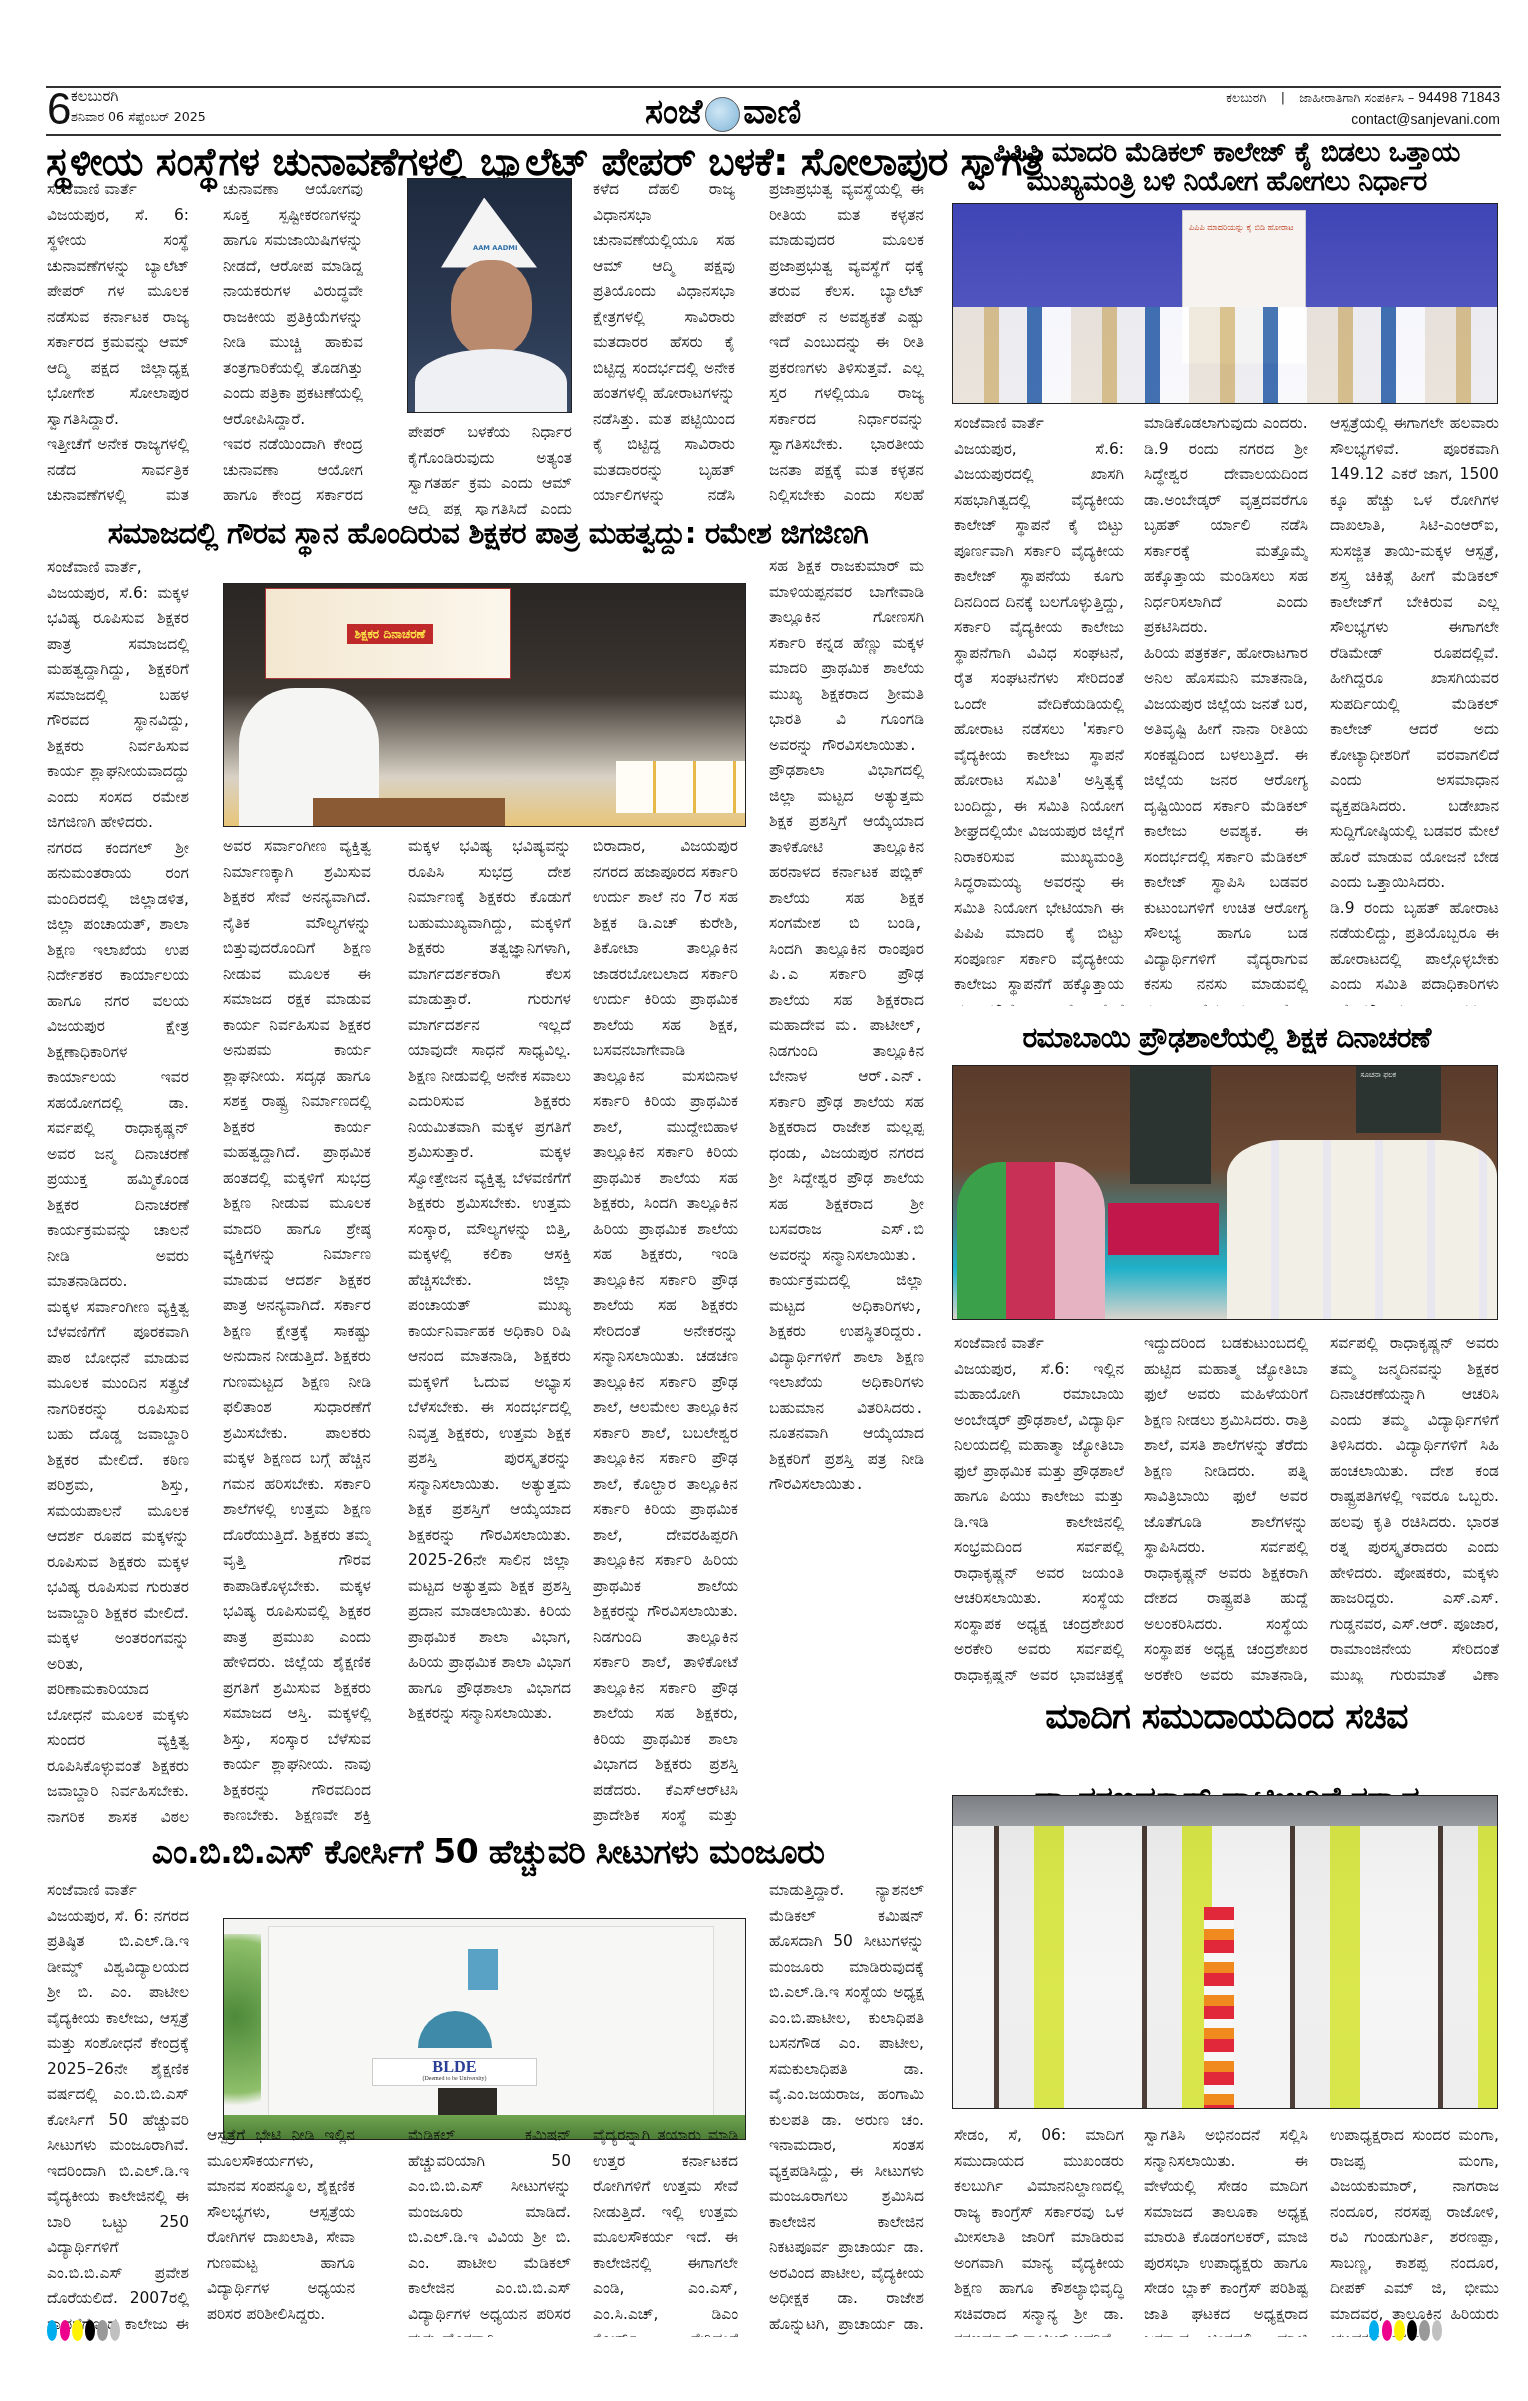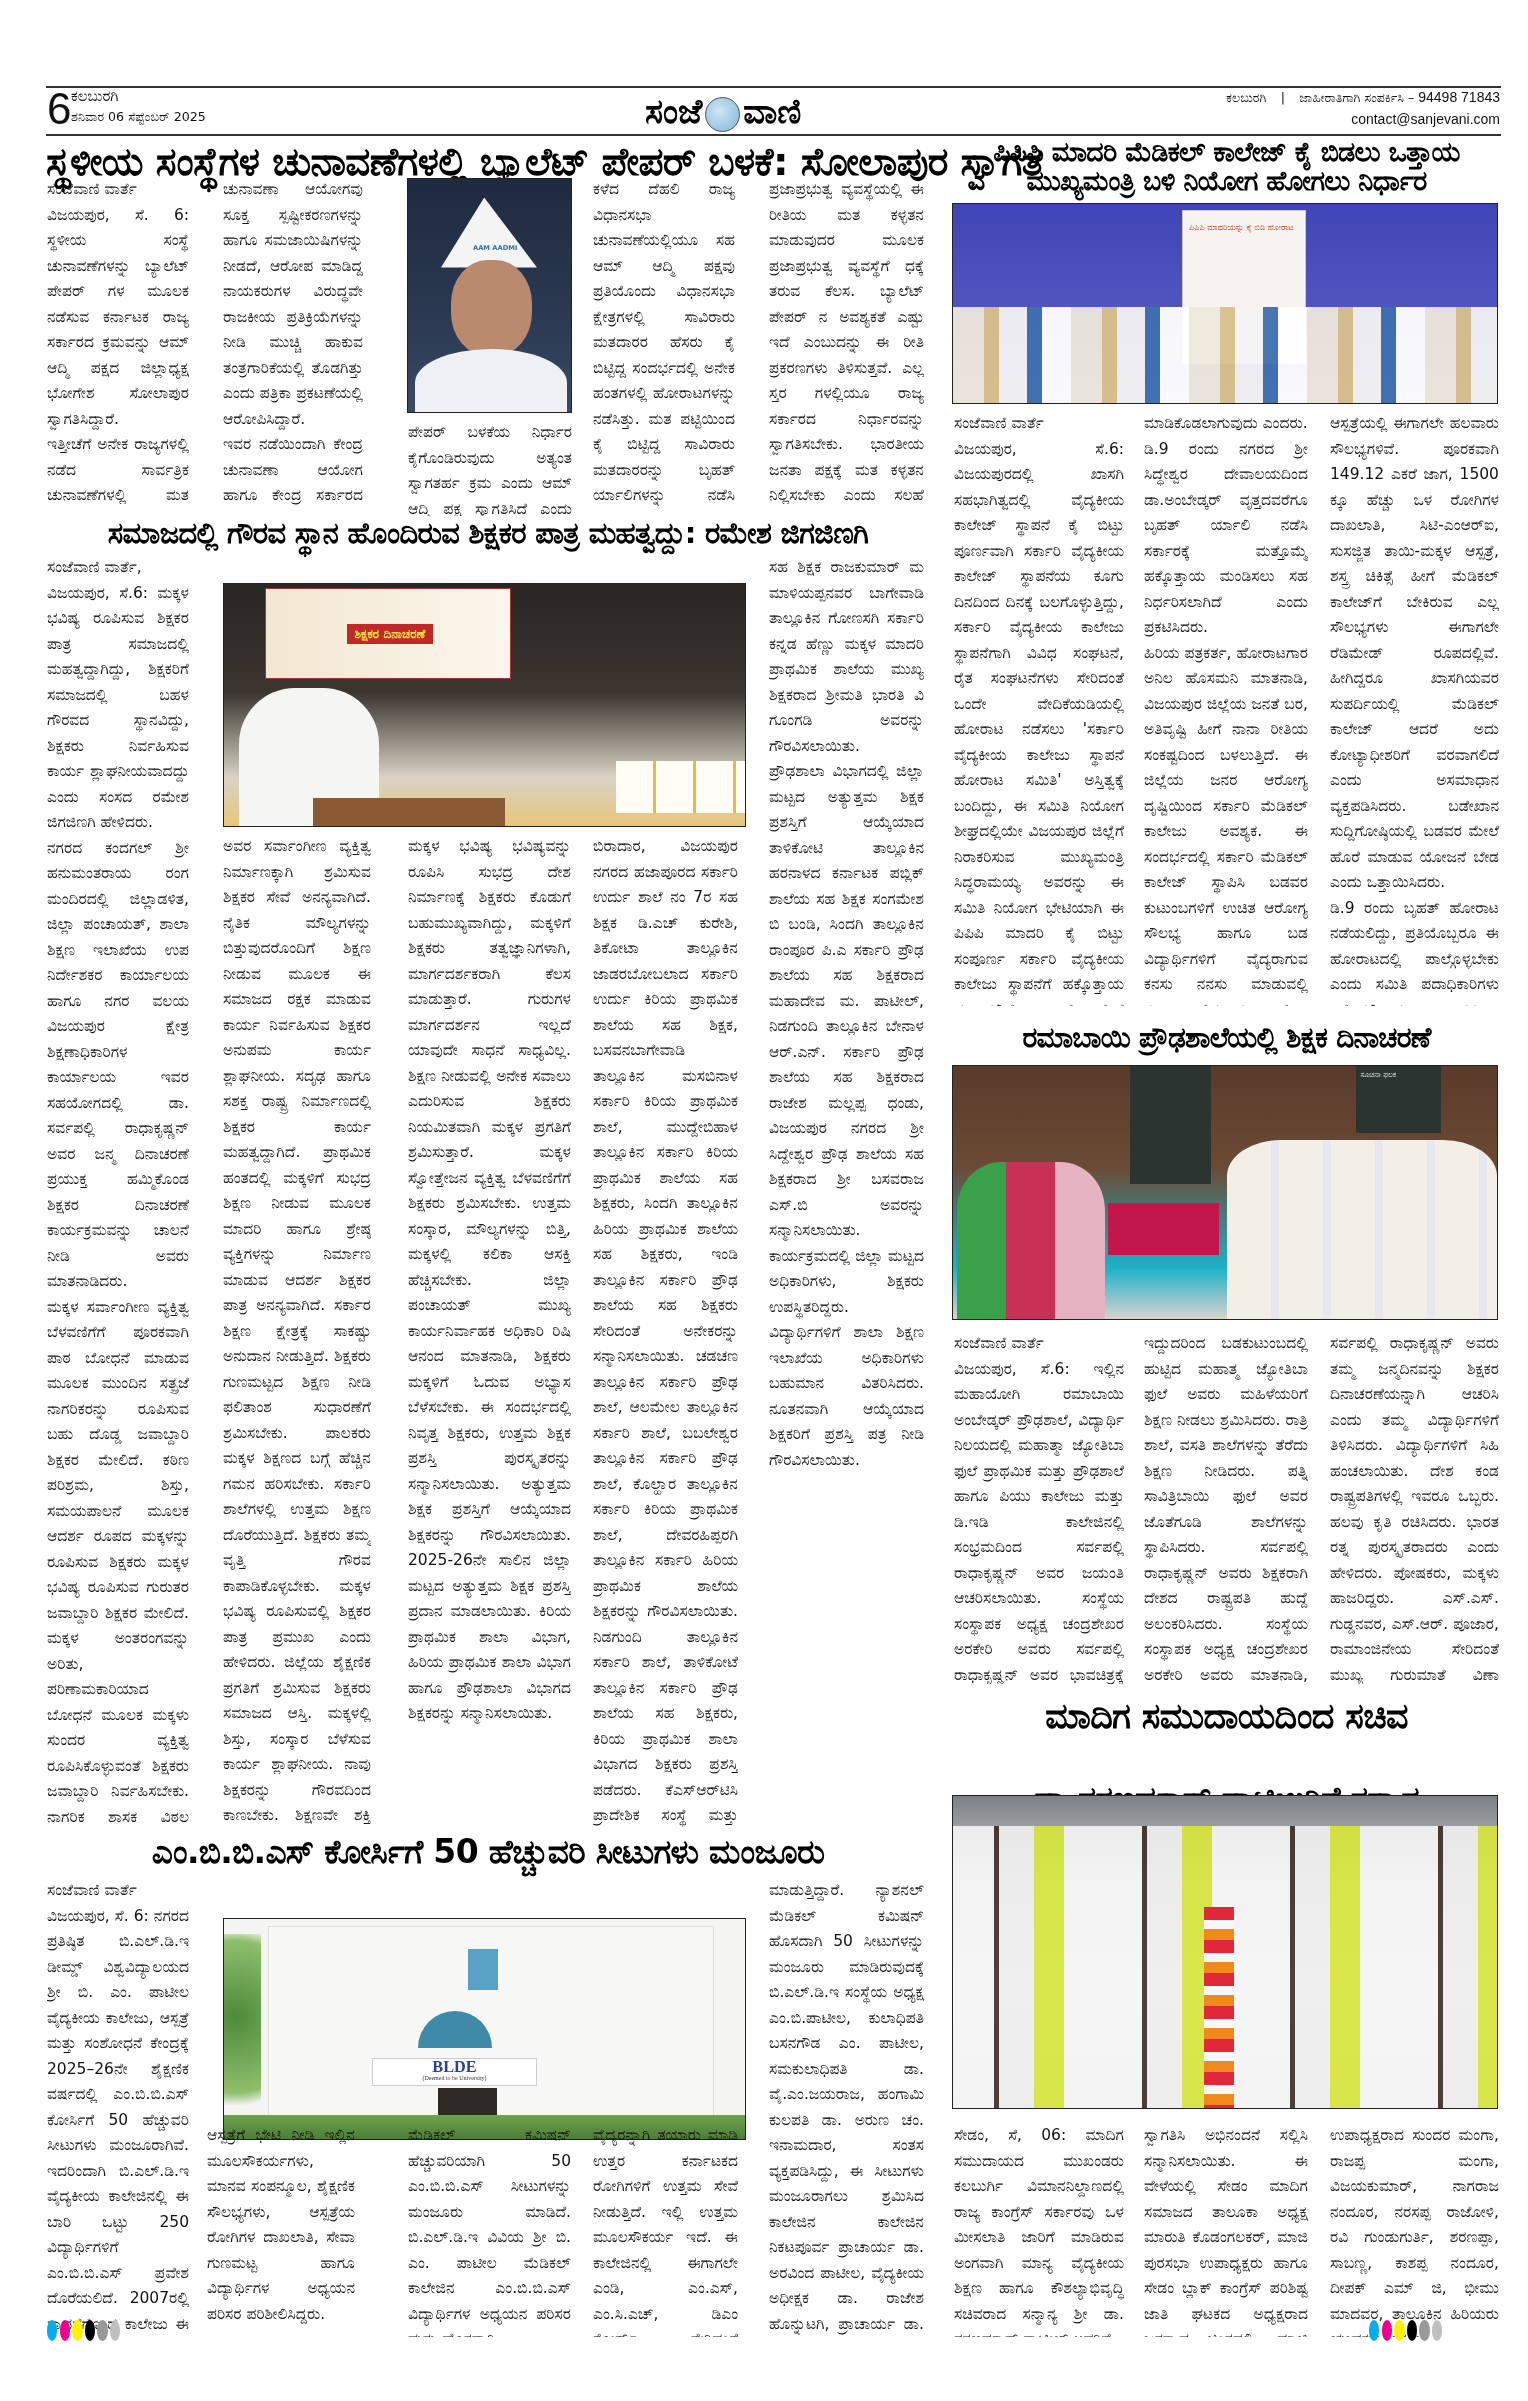--- a/index.html
+++ b/index.html
@@ -81,21 +81,21 @@
     <div style="position:absolute;left:81px;top:35px;padding:3px 7.4px;background:#c0292a;color:#fde047;font-weight:bold;font-size:12px;">ಶಿಕ್ಷಕರ ದಿನಾಚರಣೆ</div>
   </div>
   <div style="position:absolute;left:15px;top:104px;width:140px;height:140px;border-radius:40% 40% 0 0;background:#f5f5f3;"></div>
   <div style="position:absolute;left:89px;top:214px;width:192px;height:30px;background:#8a5a35;"></div>
   <div style="position:absolute;left:392px;top:177px;width:133px;height:52px;background:repeating-linear-gradient(90deg,#fffdf6 0 37px,#e7b94a 37px 40px);"></div>
 </div>
 <div class="col" style="left:223px;top:834px;width:148px;height:996px;">ಅವರ ಸರ್ವಾಂಗೀಣ ವ್ಯಕ್ತಿತ್ವ ನಿರ್ಮಾಣಕ್ಕಾಗಿ ಶ್ರಮಿಸುವ ಶಿಕ್ಷಕರ ಸೇವೆ ಅನನ್ಯವಾಗಿದೆ. ನೈತಿಕ ಮೌಲ್ಯಗಳನ್ನು ಬಿತ್ತುವುದರೊಂದಿಗೆ ಶಿಕ್ಷಣ ನೀಡುವ ಮೂಲಕ ಈ ಸಮಾಜದ ರಕ್ಷಕ ಮಾಡುವ ಕಾರ್ಯ ನಿರ್ವಹಿಸುವ ಶಿಕ್ಷಕರ ಅನುಪಮ ಕಾರ್ಯ ಶ್ಲಾಘನೀಯ.
 ಸದೃಢ ಹಾಗೂ ಸಶಕ್ತ ರಾಷ್ಟ್ರ ನಿರ್ಮಾಣದಲ್ಲಿ ಶಿಕ್ಷಕರ ಕಾರ್ಯ ಮಹತ್ವದ್ದಾಗಿದೆ. ಪ್ರಾಥಮಿಕ ಹಂತದಲ್ಲಿ ಮಕ್ಕಳಿಗೆ ಸುಭದ್ರ ಶಿಕ್ಷಣ ನೀಡುವ ಮೂಲಕ ಮಾದರಿ ಹಾಗೂ ಶ್ರೇಷ್ಠ ವ್ಯಕ್ತಿಗಳನ್ನು ನಿರ್ಮಾಣ ಮಾಡುವ ಆದರ್ಶ ಶಿಕ್ಷಕರ ಪಾತ್ರ ಅನನ್ಯವಾಗಿದೆ. ಸರ್ಕಾರ ಶಿಕ್ಷಣ ಕ್ಷೇತ್ರಕ್ಕೆ ಸಾಕಷ್ಟು ಅನುದಾನ ನೀಡುತ್ತಿದೆ. ಶಿಕ್ಷಕರು ಗುಣಮಟ್ಟದ ಶಿಕ್ಷಣ ನೀಡಿ ಫಲಿತಾಂಶ ಸುಧಾರಣೆಗೆ ಶ್ರಮಿಸಬೇಕು. ಪಾಲಕರು ಮಕ್ಕಳ ಶಿಕ್ಷಣದ ಬಗ್ಗೆ ಹೆಚ್ಚಿನ ಗಮನ ಹರಿಸಬೇಕು. ಸರ್ಕಾರಿ ಶಾಲೆಗಳಲ್ಲಿ ಉತ್ತಮ ಶಿಕ್ಷಣ ದೊರೆಯುತ್ತಿದೆ. ಶಿಕ್ಷಕರು ತಮ್ಮ ವೃತ್ತಿ ಗೌರವ ಕಾಪಾಡಿಕೊಳ್ಳಬೇಕು. ಮಕ್ಕಳ ಭವಿಷ್ಯ ರೂಪಿಸುವಲ್ಲಿ ಶಿಕ್ಷಕರ ಪಾತ್ರ ಪ್ರಮುಖ ಎಂದು ಹೇಳಿದರು. ಜಿಲ್ಲೆಯ ಶೈಕ್ಷಣಿಕ ಪ್ರಗತಿಗೆ ಶ್ರಮಿಸುವ ಶಿಕ್ಷಕರು ಸಮಾಜದ ಆಸ್ತಿ. ಮಕ್ಕಳಲ್ಲಿ ಶಿಸ್ತು, ಸಂಸ್ಕಾರ ಬೆಳೆಸುವ ಕಾರ್ಯ ಶ್ಲಾಘನೀಯ. ನಾವು ಶಿಕ್ಷಕರನ್ನು ಗೌರವದಿಂದ ಕಾಣಬೇಕು. ಶಿಕ್ಷಣವೇ ಶಕ್ತಿ ಎಂದರು. ಮಕ್ಕಳ ಶ್ರೇಯೋಭಿವೃದ್ಧಿಯಲ್ಲಿ ಶಿಕ್ಷಕರ ಸೇವೆ ಸ್ಮರಣೀಯ.</div>
 <div class="col" style="left:408px;top:834px;width:163px;height:996px;">ಮಕ್ಕಳ ಭವಿಷ್ಯ ಭವಿಷ್ಯವನ್ನು ರೂಪಿಸಿ ಸುಭದ್ರ ದೇಶ ನಿರ್ಮಾಣಕ್ಕೆ ಶಿಕ್ಷಕರು ಕೊಡುಗೆ ಬಹುಮುಖ್ಯವಾಗಿದ್ದು, ಮಕ್ಕಳಿಗೆ ಶಿಕ್ಷಕರು ತತ್ವಜ್ಞಾನಿಗಳಾಗಿ, ಮಾರ್ಗದರ್ಶಕರಾಗಿ ಕೆಲಸ ಮಾಡುತ್ತಾರೆ. ಗುರುಗಳ ಮಾರ್ಗದರ್ಶನ ಇಲ್ಲದೆ ಯಾವುದೇ ಸಾಧನೆ ಸಾಧ್ಯವಿಲ್ಲ. ಶಿಕ್ಷಣ ನೀಡುವಲ್ಲಿ ಅನೇಕ ಸವಾಲು ಎದುರಿಸುವ ಶಿಕ್ಷಕರು ನಿಯಮಿತವಾಗಿ ಮಕ್ಕಳ ಪ್ರಗತಿಗೆ ಶ್ರಮಿಸುತ್ತಾರೆ. ಮಕ್ಕಳ ಸ್ವೋತ್ತೇಜನ ವ್ಯಕ್ತಿತ್ವ ಬೆಳವಣಿಗೆಗೆ ಶಿಕ್ಷಕರು ಶ್ರಮಿಸಬೇಕು. ಉತ್ತಮ ಸಂಸ್ಕಾರ, ಮೌಲ್ಯಗಳನ್ನು ಬಿತ್ತಿ, ಮಕ್ಕಳಲ್ಲಿ ಕಲಿಕಾ ಆಸಕ್ತಿ ಹೆಚ್ಚಿಸಬೇಕು. ಜಿಲ್ಲಾ ಪಂಚಾಯತ್ ಮುಖ್ಯ ಕಾರ್ಯನಿರ್ವಾಹಕ ಅಧಿಕಾರಿ ರಿಷಿ ಆನಂದ ಮಾತನಾಡಿ, ಶಿಕ್ಷಕರು ಮಕ್ಕಳಿಗೆ ಓದುವ ಅಭ್ಯಾಸ ಬೆಳೆಸಬೇಕು. ಈ ಸಂದರ್ಭದಲ್ಲಿ ನಿವೃತ್ತ ಶಿಕ್ಷಕರು, ಉತ್ತಮ ಶಿಕ್ಷಕ ಪ್ರಶಸ್ತಿ ಪುರಸ್ಕೃತರನ್ನು ಸನ್ಮಾನಿಸಲಾಯಿತು. ಅತ್ಯುತ್ತಮ ಶಿಕ್ಷಕ ಪ್ರಶಸ್ತಿಗೆ ಆಯ್ಕೆಯಾದ ಶಿಕ್ಷಕರನ್ನು ಗೌರವಿಸಲಾಯಿತು. 2025-26ನೇ ಸಾಲಿನ ಜಿಲ್ಲಾ ಮಟ್ಟದ ಅತ್ಯುತ್ತಮ ಶಿಕ್ಷಕ ಪ್ರಶಸ್ತಿ ಪ್ರದಾನ ಮಾಡಲಾಯಿತು. ಕಿರಿಯ ಪ್ರಾಥಮಿಕ ಶಾಲಾ ವಿಭಾಗ, ಹಿರಿಯ ಪ್ರಾಥಮಿಕ ಶಾಲಾ ವಿಭಾಗ ಹಾಗೂ ಪ್ರೌಢಶಾಲಾ ವಿಭಾಗದ ಶಿಕ್ಷಕರನ್ನು ಸನ್ಮಾನಿಸಲಾಯಿತು.</div>
 <div class="col" style="left:593px;top:834px;width:145px;height:996px;">ಬಿರಾದಾರ, ವಿಜಯಪುರ ನಗರದ ಹಜಾಪೂರದ ಸರ್ಕಾರಿ ಉರ್ದು ಶಾಲೆ ನಂ 7ರ ಸಹ ಶಿಕ್ಷಕ ಡಿ.ಎಚ್ ಕುರೇಶಿ, ತಿಕೋಟಾ ತಾಲ್ಲೂಕಿನ ಜಾಡರಬೋಬಲಾದ ಸರ್ಕಾರಿ ಉರ್ದು ಕಿರಿಯ ಪ್ರಾಥಮಿಕ ಶಾಲೆಯ ಸಹ ಶಿಕ್ಷಕ, ಬಸವನಬಾಗೇವಾಡಿ ತಾಲ್ಲೂಕಿನ ಮಸಬಿನಾಳ ಸರ್ಕಾರಿ ಕಿರಿಯ ಪ್ರಾಥಮಿಕ ಶಾಲೆ, ಮುದ್ದೇಬಿಹಾಳ ತಾಲ್ಲೂಕಿನ ಸರ್ಕಾರಿ ಕಿರಿಯ ಪ್ರಾಥಮಿಕ ಶಾಲೆಯ ಸಹ ಶಿಕ್ಷಕರು, ಸಿಂದಗಿ ತಾಲ್ಲೂಕಿನ ಹಿರಿಯ ಪ್ರಾಥಮಿಕ ಶಾಲೆಯ ಸಹ ಶಿಕ್ಷಕರು, ಇಂಡಿ ತಾಲ್ಲೂಕಿನ ಸರ್ಕಾರಿ ಪ್ರೌಢ ಶಾಲೆಯ ಸಹ ಶಿಕ್ಷಕರು ಸೇರಿದಂತೆ ಅನೇಕರನ್ನು ಸನ್ಮಾನಿಸಲಾಯಿತು. ಚಡಚಣ ತಾಲ್ಲೂಕಿನ ಸರ್ಕಾರಿ ಪ್ರೌಢ ಶಾಲೆ, ಆಲಮೇಲ ತಾಲ್ಲೂಕಿನ ಸರ್ಕಾರಿ ಶಾಲೆ, ಬಬಲೇಶ್ವರ ತಾಲ್ಲೂಕಿನ ಸರ್ಕಾರಿ ಪ್ರೌಢ ಶಾಲೆ, ಕೊಲ್ಹಾರ ತಾಲ್ಲೂಕಿನ ಸರ್ಕಾರಿ ಕಿರಿಯ ಪ್ರಾಥಮಿಕ ಶಾಲೆ, ದೇವರಹಿಪ್ಪರಗಿ ತಾಲ್ಲೂಕಿನ ಸರ್ಕಾರಿ ಹಿರಿಯ ಪ್ರಾಥಮಿಕ ಶಾಲೆಯ ಶಿಕ್ಷಕರನ್ನು ಗೌರವಿಸಲಾಯಿತು. ನಿಡಗುಂದಿ ತಾಲ್ಲೂಕಿನ ಸರ್ಕಾರಿ ಶಾಲೆ, ತಾಳಿಕೋಟೆ ತಾಲ್ಲೂಕಿನ ಸರ್ಕಾರಿ ಪ್ರೌಢ ಶಾಲೆಯ ಸಹ ಶಿಕ್ಷಕರು, ಕಿರಿಯ ಪ್ರಾಥಮಿಕ ಶಾಲಾ ವಿಭಾಗದ ಶಿಕ್ಷಕರು ಪ್ರಶಸ್ತಿ ಪಡೆದರು. ಕೆಎಸ್‌ಆರ್‌ಟಿಸಿ ಪ್ರಾದೇಶಿಕ ಸಂಸ್ಥೆ ಮತ್ತು ವಿವಿಧ ಸಂಘಗಳ ಪದಾಧಿಕಾರಿಗಳು ಭಾಗವಹಿಸಿದ್ದರು.</div>
-<div class="col" style="left:769px;top:555px;width:155px;height:1275px;white-space:pre-line;">ಸಹ ಶಿಕ್ಷಕ ರಾಜಕುಮಾರ್ ಮ ಮಾಳಿಯಪ್ಪನವರ ಬಾಗೇವಾಡಿ ತಾಲ್ಲೂಕಿನ ಗೋಣಸಗಿ ಸರ್ಕಾರಿ ಕನ್ನಡ ಹೆಣ್ಣು ಮಕ್ಕಳ ಮಾದರಿ ಪ್ರಾಥಮಿಕ ಶಾಲೆಯ ಮುಖ್ಯ ಶಿಕ್ಷಕರಾದ ಶ್ರೀಮತಿ ಭಾರತಿ ವಿ ಗೂಂಗಡಿ ಅವರನ್ನು ಗೌರವಿಸಲಾಯಿತು.
+<div class="col" style="left:769px;top:555px;width:155px;height:1275px;white-space:pre-line;font-family:Liberation Mono, monospace;">ಸಹ ಶಿಕ್ಷಕ ರಾಜಕುಮಾರ್ ಮ ಮಾಳಿಯಪ್ಪನವರ ಬಾಗೇವಾಡಿ ತಾಲ್ಲೂಕಿನ ಗೋಣಸಗಿ ಸರ್ಕಾರಿ ಕನ್ನಡ ಹೆಣ್ಣು ಮಕ್ಕಳ ಮಾದರಿ ಪ್ರಾಥಮಿಕ ಶಾಲೆಯ ಮುಖ್ಯ ಶಿಕ್ಷಕರಾದ ಶ್ರೀಮತಿ ಭಾರತಿ ವಿ ಗೂಂಗಡಿ ಅವರನ್ನು ಗೌರವಿಸಲಾಯಿತು.
 ಪ್ರೌಢಶಾಲಾ ವಿಭಾಗದಲ್ಲಿ ಜಿಲ್ಲಾ ಮಟ್ಟದ ಅತ್ಯುತ್ತಮ ಶಿಕ್ಷಕ ಪ್ರಶಸ್ತಿಗೆ ಆಯ್ಕೆಯಾದ ತಾಳಿಕೋಟಿ ತಾಲ್ಲೂಕಿನ ಹರನಾಳದ ಕರ್ನಾಟಕ ಪಬ್ಲಿಕ್ ಶಾಲೆಯ ಸಹ ಶಿಕ್ಷಕ ಸಂಗಮೇಶ ಬಿ ಬಂಡಿ, ಸಿಂದಗಿ ತಾಲ್ಲೂಕಿನ ರಾಂಪೂರ ಪಿ.ಎ ಸರ್ಕಾರಿ ಪ್ರೌಢ ಶಾಲೆಯ ಸಹ ಶಿಕ್ಷಕರಾದ ಮಹಾದೇವ ಮ. ಪಾಟೀಲ್, ನಿಡಗುಂದಿ ತಾಲ್ಲೂಕಿನ ಬೇನಾಳ ಆರ್.ಎನ್. ಸರ್ಕಾರಿ ಪ್ರೌಢ ಶಾಲೆಯ ಸಹ ಶಿಕ್ಷಕರಾದ ರಾಜೇಶ ಮಲ್ಲಪ್ಪ ಧಂಡು, ವಿಜಯಪುರ ನಗರದ ಶ್ರೀ ಸಿದ್ದೇಶ್ವರ ಪ್ರೌಢ ಶಾಲೆಯ ಸಹ ಶಿಕ್ಷಕರಾದ ಶ್ರೀ ಬಸವರಾಜ ಎಸ್.ಬಿ ಅವರನ್ನು ಸನ್ಮಾನಿಸಲಾಯಿತು.
 ಕಾರ್ಯಕ್ರಮದಲ್ಲಿ ಜಿಲ್ಲಾ ಮಟ್ಟದ ಅಧಿಕಾರಿಗಳು, ಶಿಕ್ಷಕರು ಉಪಸ್ಥಿತರಿದ್ದರು. ವಿದ್ಯಾರ್ಥಿಗಳಿಗೆ ಶಾಲಾ ಶಿಕ್ಷಣ ಇಲಾಖೆಯ ಅಧಿಕಾರಿಗಳು ಬಹುಮಾನ ವಿತರಿಸಿದರು. ನೂತನವಾಗಿ ಆಯ್ಕೆಯಾದ ಶಿಕ್ಷಕರಿಗೆ ಪ್ರಶಸ್ತಿ ಪತ್ರ ನೀಡಿ ಗೌರವಿಸಲಾಯಿತು.</div>
 
 <div class="hl" style="left:952px;top:1023px;width:549px;font-size:28px;">ರಮಾಬಾಯಿ ಪ್ರೌಢಶಾಲೆಯಲ್ಲಿ ಶಿಕ್ಷಕ ದಿನಾಚರಣೆ</div>
 <div class="photo" style="left:952px;top:1065px;width:546px;height:255px;background:linear-gradient(180deg,#5a3a2a 0%,#6b4a35 40%,#1fb1c9 80%,#d8d4cc 100%);">
   <div style="position:absolute;left:177px;top:0;width:81px;height:118px;background:#2c3431;"></div>
   <div style="position:absolute;left:403px;top:0;width:85px;height:67px;background:#2c3431;">
     <div style="font-size:7.4px;color:#eee;padding:4.4px;">ಸೂಚನಾ ಫಲಕ</div>
   </div>
   <div style="position:absolute;left:155px;top:137px;width:111px;height:52px;background:#c2174a;"></div>

